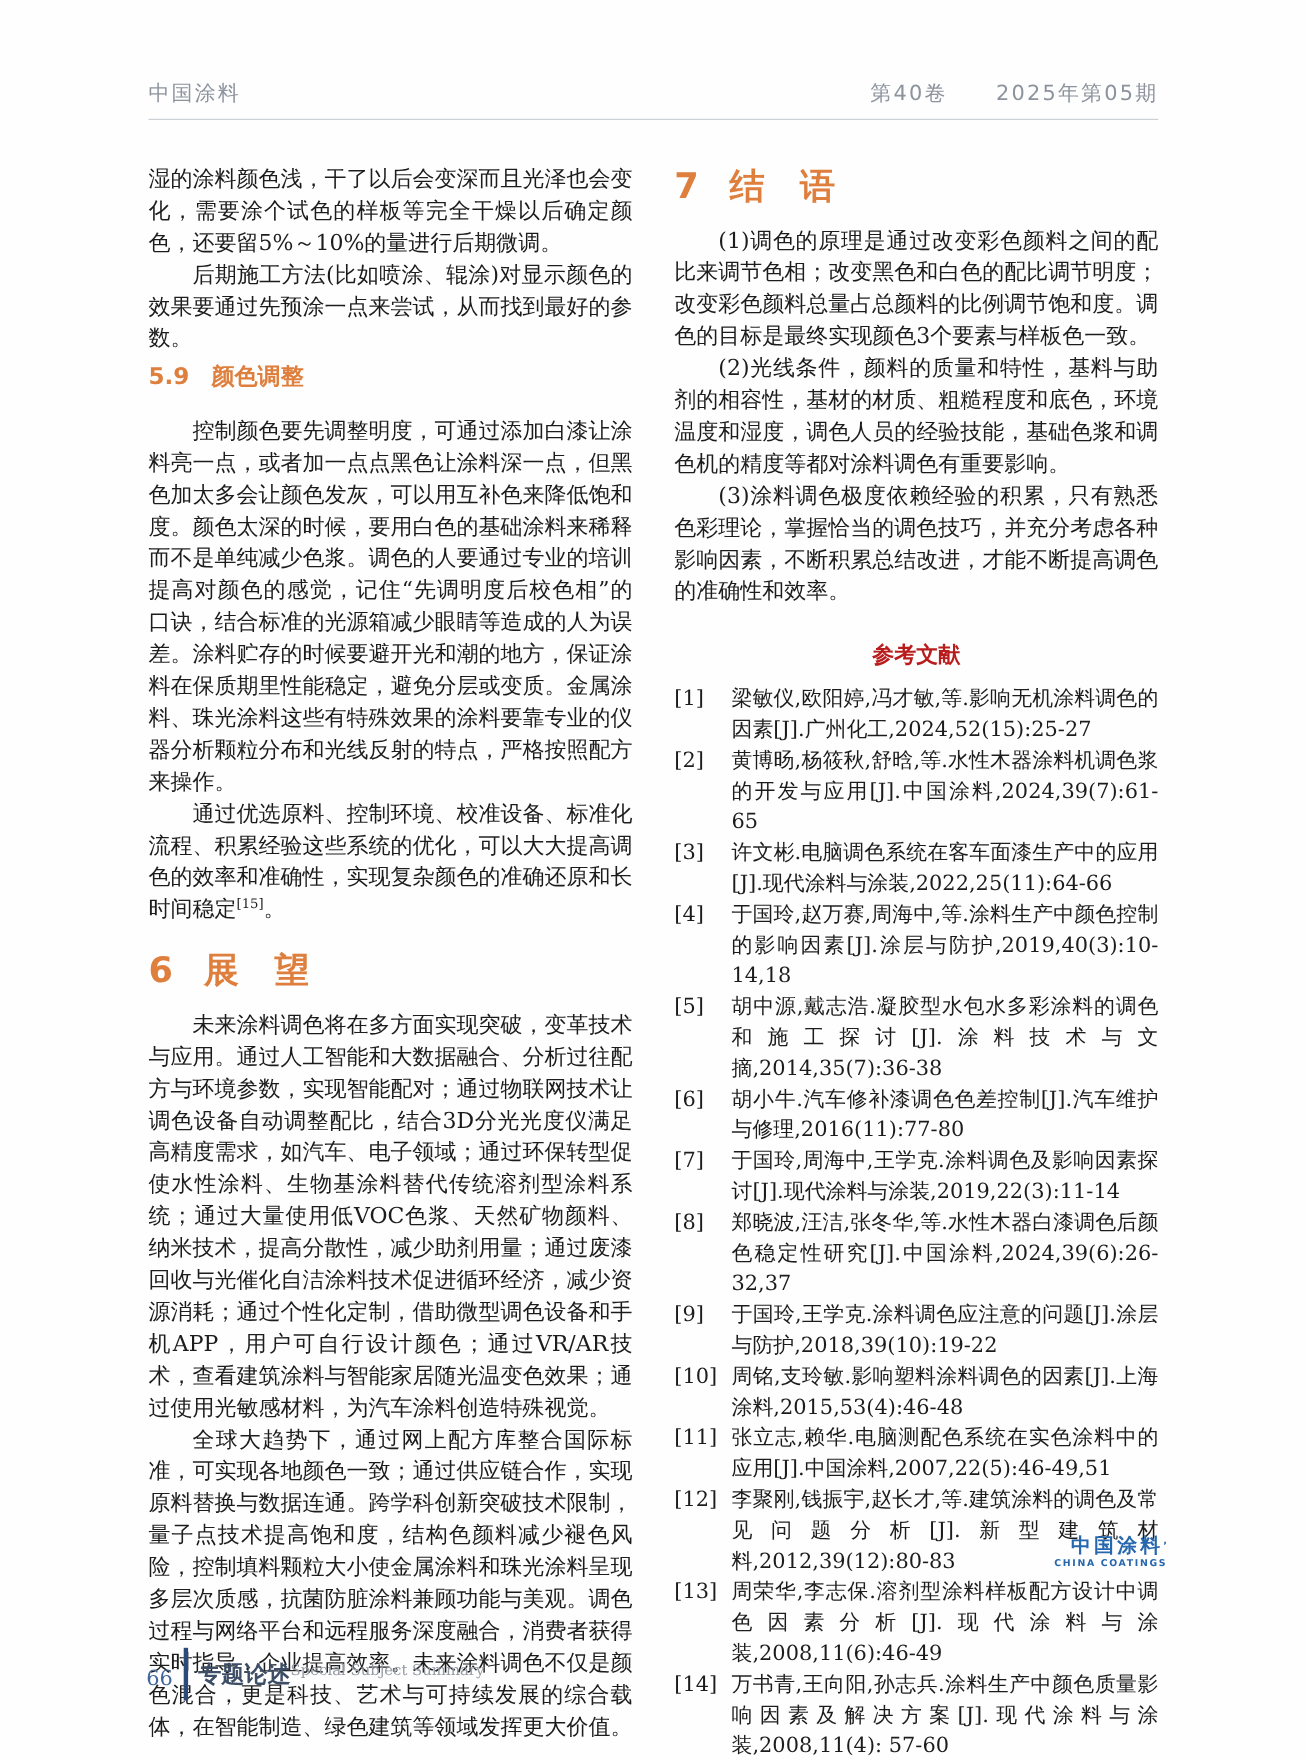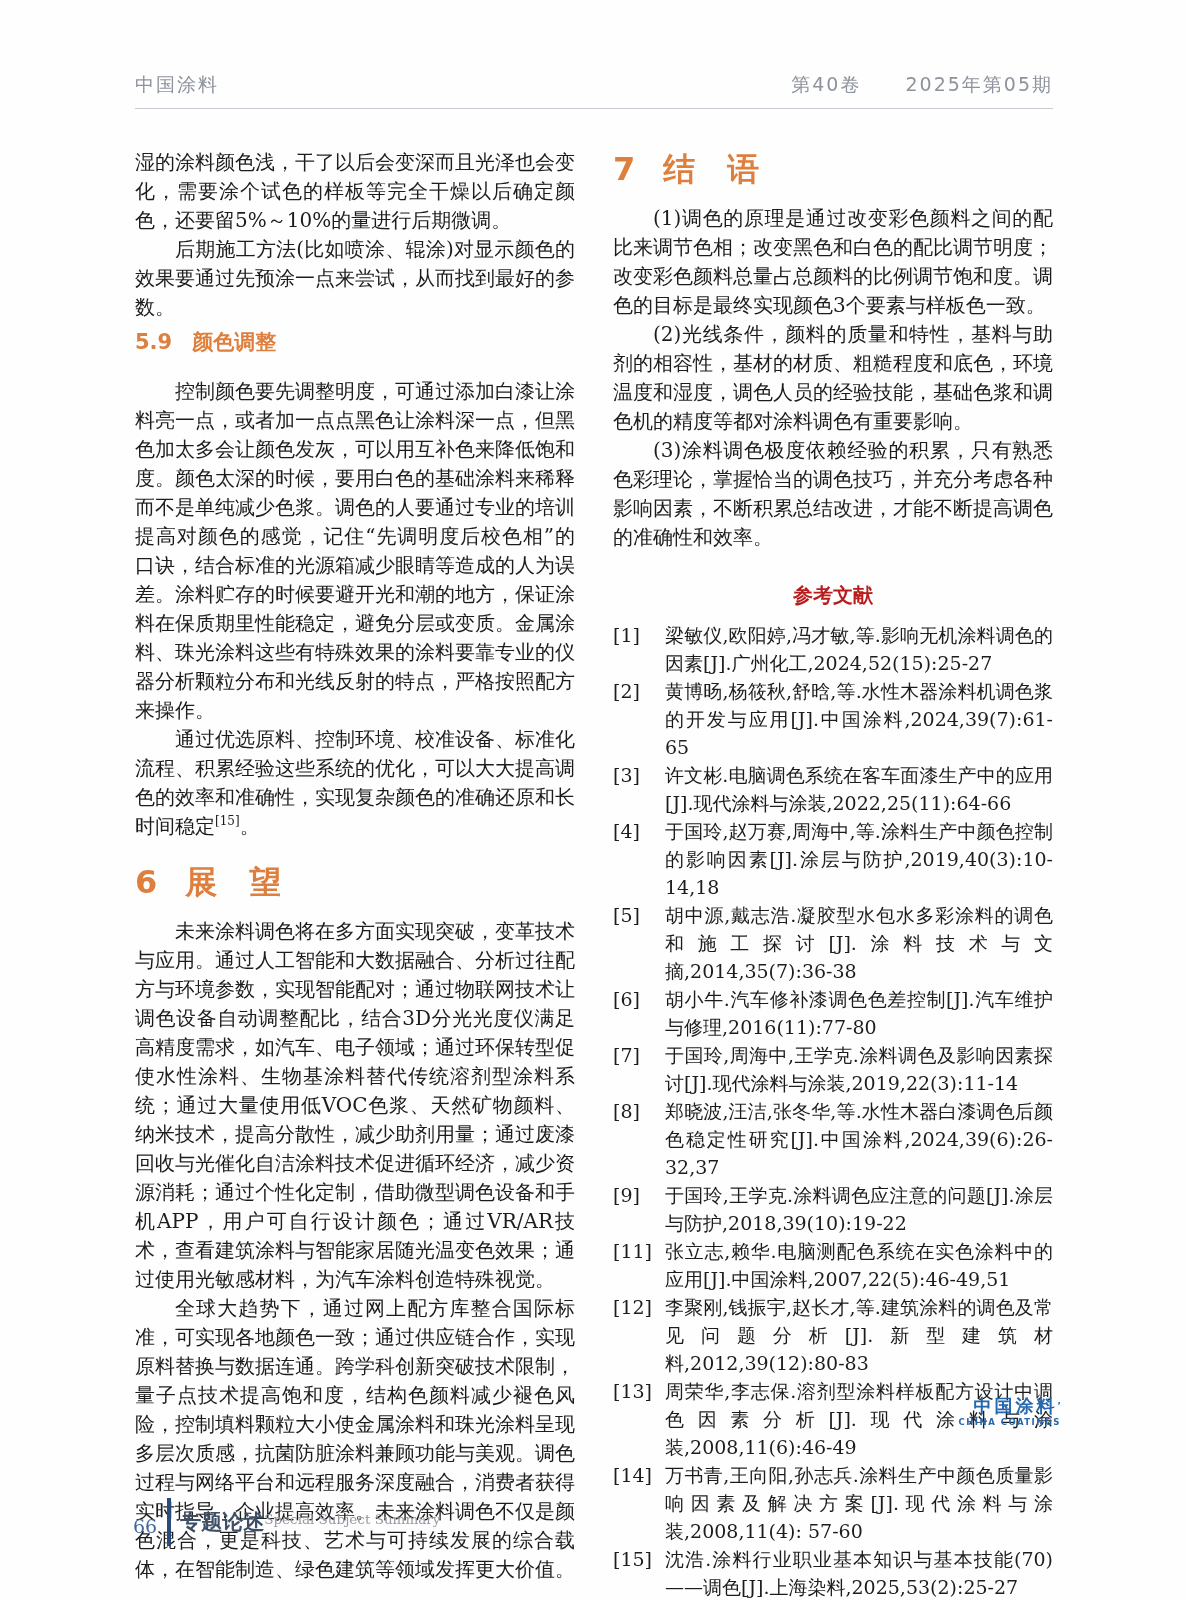--- a/index.html
+++ b/index.html
@@ -171,20 +171,24 @@
         </div>
       <div class="ref-item">
           <span class="ref-label">[8]</span>
           <span class="ref-text">郑晓波,汪洁,张冬华,等.水性木器白漆调色后颜色稳定性研究[J].中国涂料,2024,39(6):26-32,37</span>
         </div>
       <div class="ref-item">
           <span class="ref-label">[9]</span>
           <span class="ref-text">于国玲,王学克.涂料调色应注意的问题[J].涂层与防护,2018,39(10):19-22</span>
         </div>
       <div class="ref-item">
+          <span class="ref-label">[10]</span>
+          <span class="ref-text">周铭,支玲敏.影响塑料涂料调色的因素[J].上海涂料,2015,53(4):46-48</span>
+        </div>
+      <div class="ref-item">
           <span class="ref-label">[11]</span>
           <span class="ref-text">张立志,赖华.电脑测配色系统在实色涂料中的应用[J].中国涂料,2007,22(5):46-49,51</span>
         </div>
       <div class="ref-item">
           <span class="ref-label">[12]</span>
           <span class="ref-text">李聚刚,钱振宇,赵长才,等.建筑涂料的调色及常见问题分析[J].新型建筑材料,2012,39(12):80-83</span>
         </div>
       <div class="ref-item">
           <span class="ref-label">[13]</span>
           <span class="ref-text">周荣华,李志保.溶剂型涂料样板配方设计中调色因素分析[J].现代涂料与涂装,2008,11(6):46-49</span>

